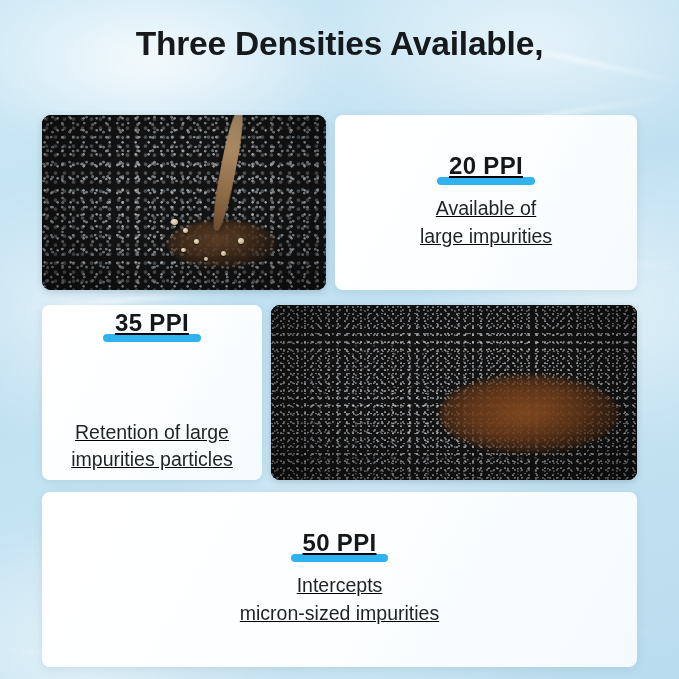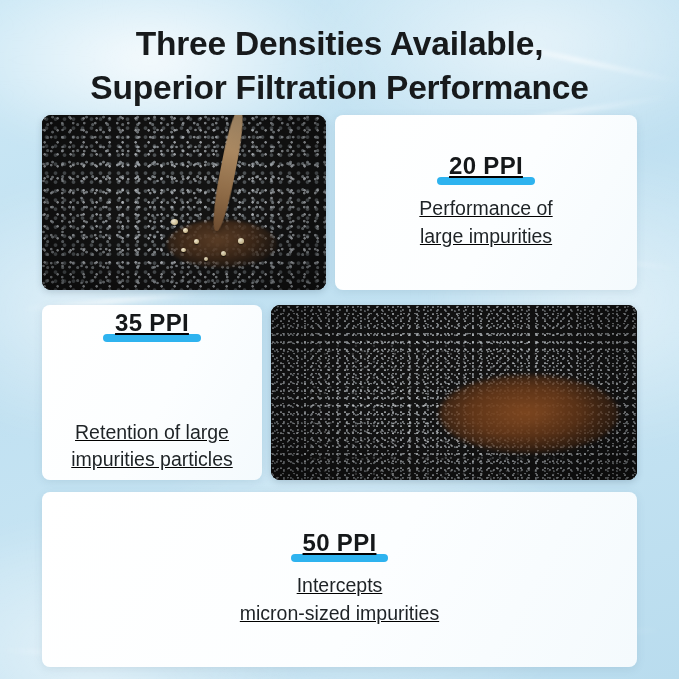--- a/index.html
+++ b/index.html
@@ -333,21 +333,20 @@
   <div class="bg-wave w6"></div>
   <div class="bg-streak s1"></div>
   <div class="bg-streak s2"></div>
   <div class="bg-streak s3"></div>
   <div class="bg-streak s4"></div>
   <div class="bg-streak s5"></div>
   <div class="bg-streak s6"></div>
 
   <div class="headline">
     <span class="ln">Three Densities Available,</span>
-    <span class="ln">Superior Filtration Performance</span>
   </div>
 
   <div class="row row-1">
     <div class="photo">
       <div class="foam foam-base"></div>
       <div class="grain grain-coarse"></div>
       <div class="splat"></div>
       <div class="stream"></div>
       <div class="pellet p1"></div>
       <div class="pellet p2"></div>
@@ -357,21 +356,21 @@
       <div class="pellet p6"></div>
       <div class="pellet p7"></div>
       <div class="vign"></div>
     </div>
     <div class="panel">
       <div class="ppi-wrap">
         <div class="ppi-bar"></div>
         <div class="ppi">20 PPI</div>
       </div>
       <div class="desc">
-        <span class="ln">Performance of</span>
+        <span class="ln">Available of</span>
         <span class="ln">large impurities</span>
       </div>
     </div>
   </div>
 
   <div class="row row-2">
     <div class="photo">
       <div class="foam foam-base"></div>
       <div class="grain grain-med"></div>
       <div class="spray"></div>

